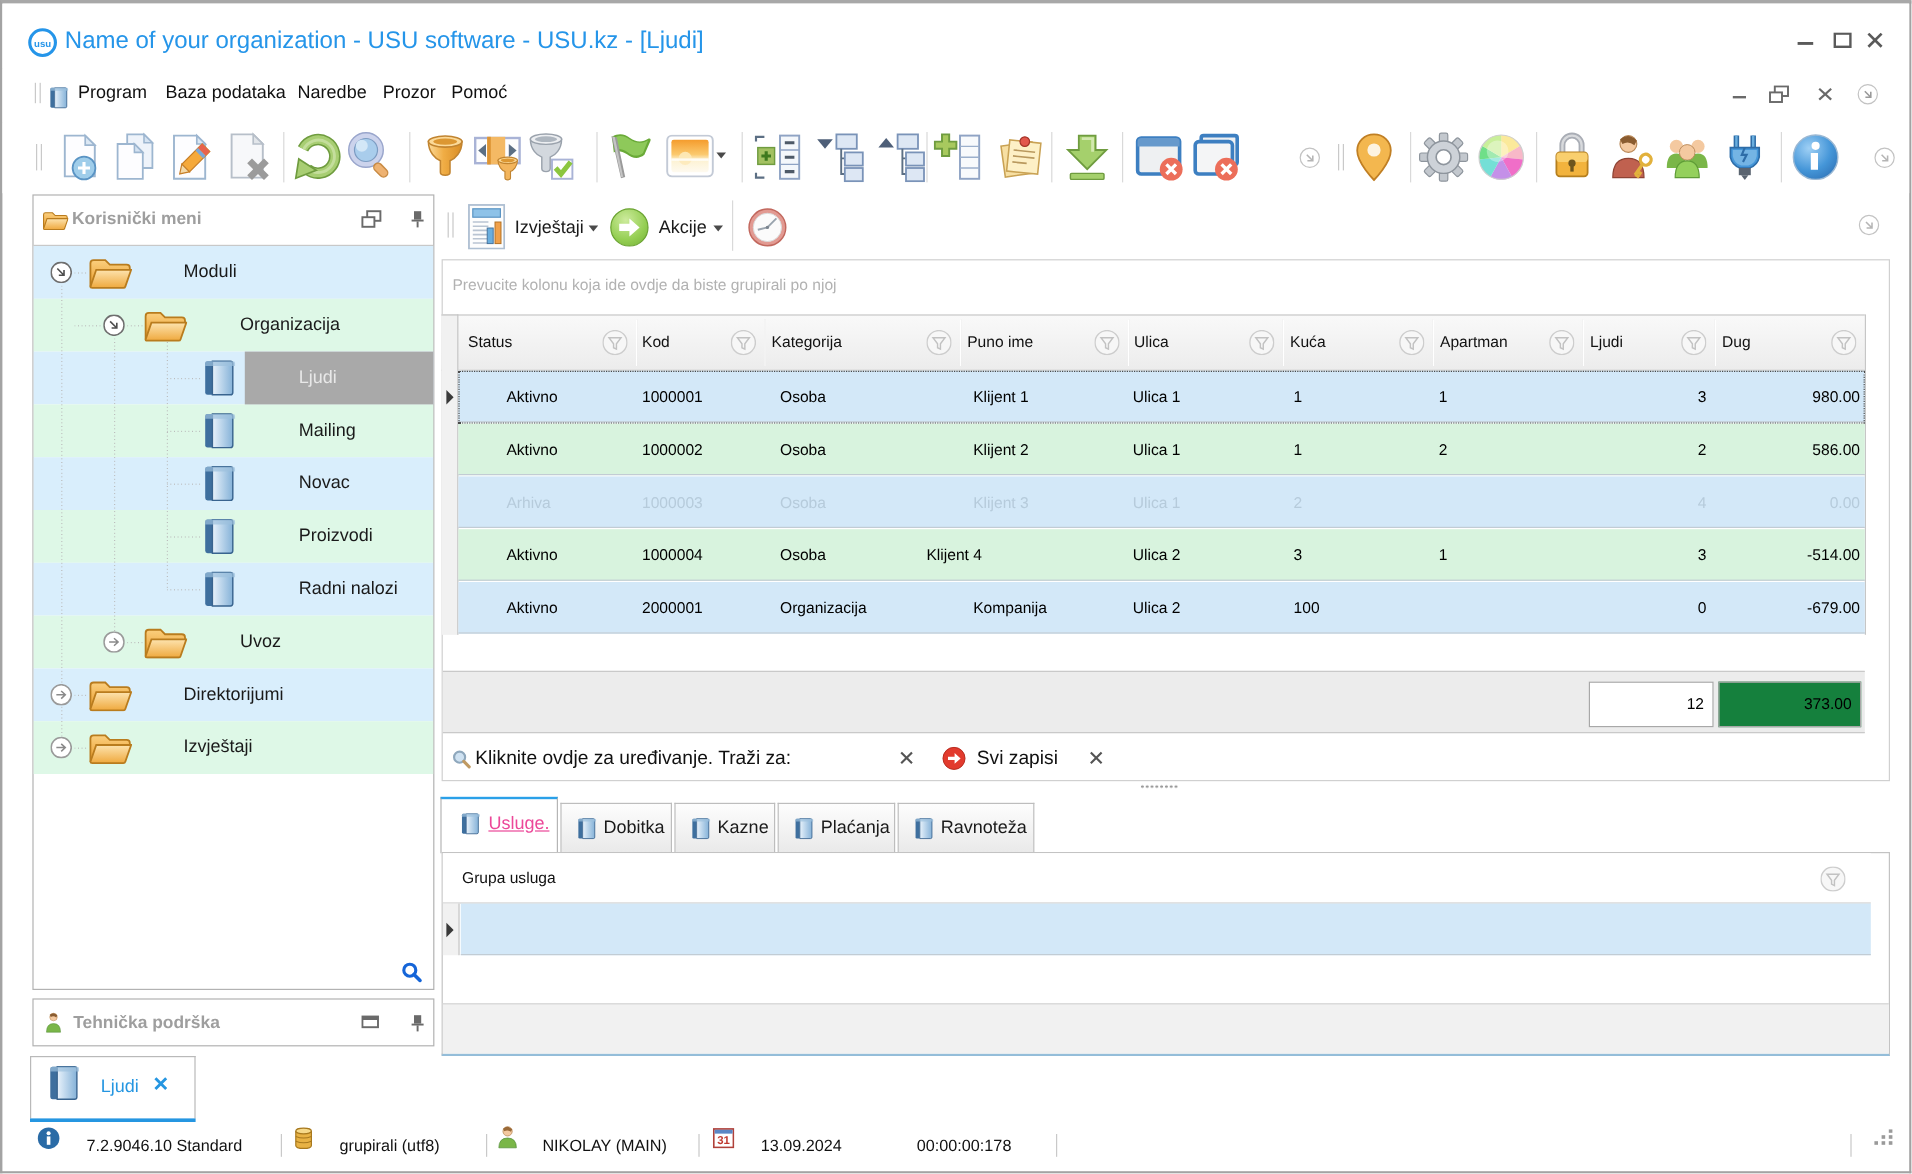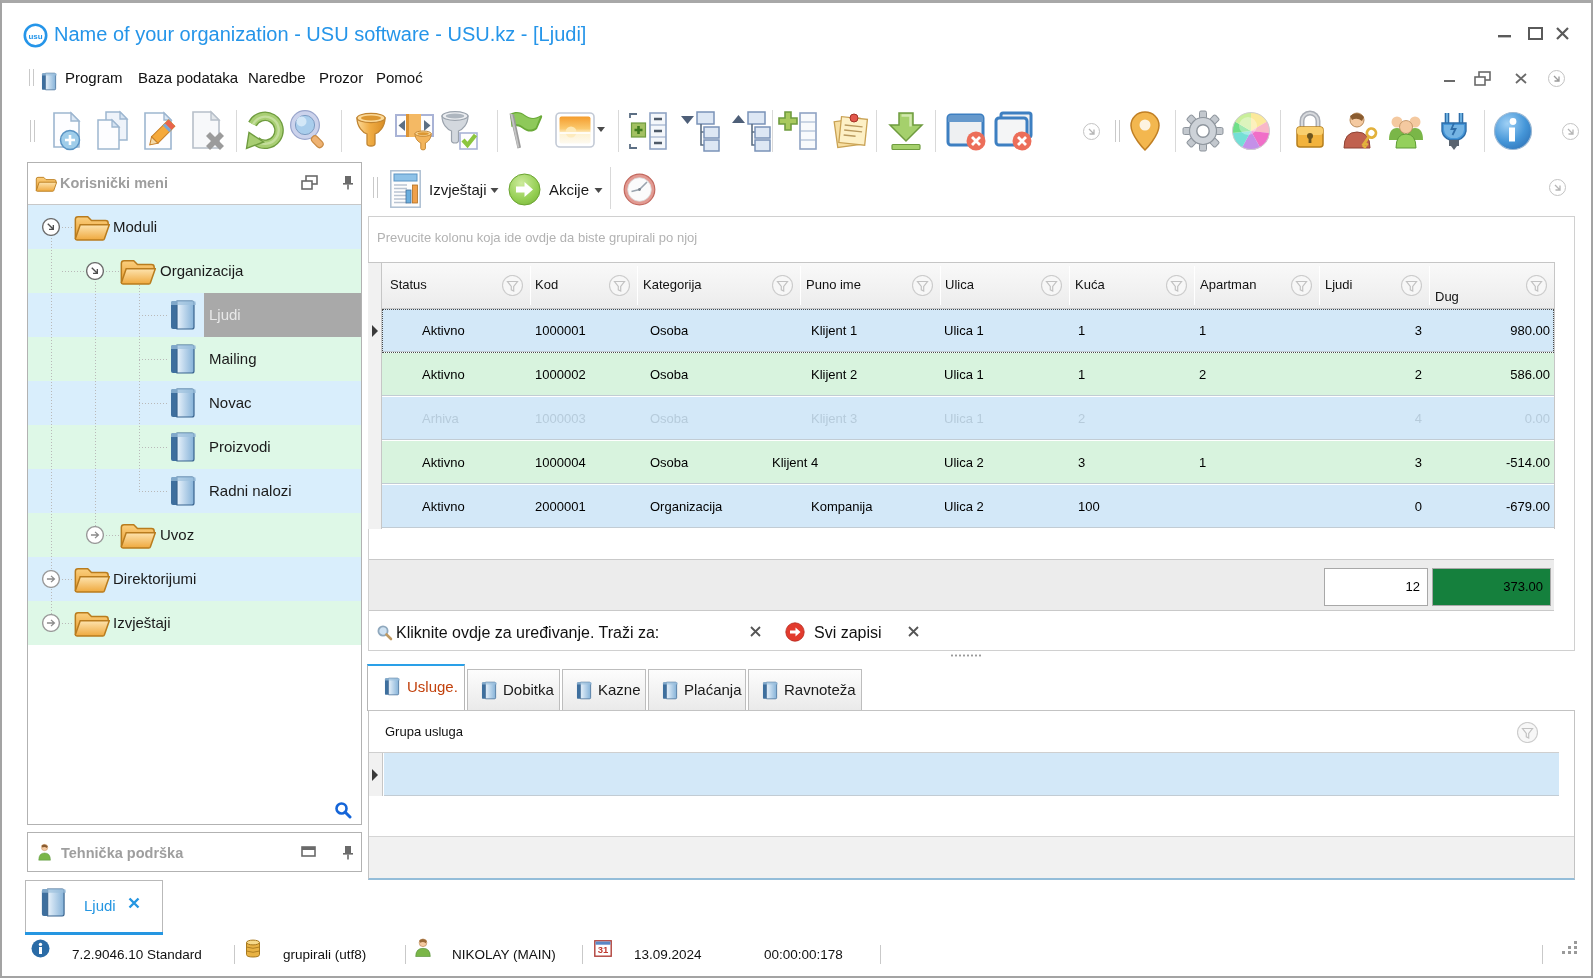--- a/index.html
+++ b/index.html
@@ -5,21 +5,21 @@
 #win{position:relative;width:1593px;height:978px;border:2px solid #a3a3a3;border-top:3px solid #a8a8a8;background:#fff;}
 .abs{position:absolute;}
 .grip{width:5px;border-left:1px solid #c9c9c9;border-right:1px solid #c9c9c9;}
 .vsep{width:1px;background:#d9d9d9;}
 .circarr{width:17px;height:17px;border:1px solid #c3c3c3;border-radius:50%;}
 .circarr svg{display:block}
 
 .trow{position:absolute;left:0;width:333px;height:44px;}
 .tblue{background:#d9eefc;}
 .tgreen{background:#def8e7;}
-.ttext{position:absolute;font-size:15px;color:#1a1a1a;line-height:44px;}
+.ttext{position:absolute;font-size:15px;color:#1a1a1a;line-height:44px;margin-left:40px;}
 .dotv{position:absolute;width:1px;background-image:linear-gradient(#b9b9b9 1px,transparent 1px);background-size:1px 3px;}
 .doth{position:absolute;height:1px;background-image:linear-gradient(90deg,#b9b9b9 1px,transparent 1px);background-size:3px 1px;}
 .hlab{position:absolute;top:0;font-size:13px;color:#111;line-height:46px;}
 .num{text-align:right;}
 .rowbg{left:380px;width:1172px;height:43px;border-bottom:1px solid #c2ccd4;}
 .gc{position:absolute;height:44px;line-height:44px;font-size:13px;color:#000;}
 .arh{color:#b6cbdb;}
 .hsep{top:263px;width:1px;height:39px;background:#d4d4d4;border-right:1px solid #fff;}
 .tabbook{width:17px;height:19px;}
 .sbsep{width:1px;height:19px;background:#c9c9c9;}
@@ -531,21 +531,21 @@
     <div class="hsep abs" style="left:1317px"></div>
     <div class="hsep abs" style="left:1427px"></div>
 <div class="hlab" style="left:388px;top:259px">Status</div>
 <div class="hlab" style="left:533px;top:259px">Kod</div>
 <div class="hlab" style="left:641px;top:259px">Kategorija</div>
 <div class="hlab" style="left:804px;top:259px">Puno ime</div>
 <div class="hlab" style="left:943px;top:259px">Ulica</div>
 <div class="hlab" style="left:1073px;top:259px">Kuća</div>
 <div class="hlab" style="left:1198px;top:259px">Apartman</div>
 <div class="hlab" style="left:1323px;top:259px">Ljudi</div>
-<div class="hlab" style="left:1433px;top:271px">Dug</div>
+<div class="hlab" style="left:1433px;top:259px">Dug</div>
 <svg class="abs" style="left:500px;top:272px" width="21" height="21">
       <use href="#filtc"></use>
     </svg>
 <svg class="abs" style="left:607px;top:272px" width="21" height="21">
       <use href="#filtc"></use>
     </svg>
 <svg class="abs" style="left:770px;top:272px" width="21" height="21">
       <use href="#filtc"></use>
     </svg>
 <svg class="abs" style="left:910px;top:272px" width="21" height="21">
@@ -637,21 +637,21 @@
 </svg>
 <div class="abs" style="left:812px;top:611px;height:37px;line-height:37px;font-size:16px;color:#111;">Svi zapisi</div>
 <svg class="abs" style="left:905px;top:622px" width="13" height="13">
       <path d="M2 2 l9 9 M11 2 l-9 9" stroke="#555" stroke-width="1.8"></path>
     </svg>
 <div class="abs" style="left:948px;top:651px;width:32px;height:3px;background-image:radial-gradient(circle,#9a9a9a 1px,transparent 1.2px);background-size:4px 3px;"></div>
 <div class="abs" style="left:365px;top:661px;width:98px;height:47px;background:#fff;border:1px solid #b5b5b5;border-bottom:none;border-top:2px solid #2aa0e8;"></div>
 <svg class="abs tabbook" style="left:381px;top:674px" viewBox="0 0 28 32">
       <use href="#book"></use>
     </svg>
-<div class="abs" style="left:405px;top:661px;height:46px;line-height:46px;font-size:15px;color:#c2410c;">Usluge.</div>
+<div class="abs" style="left:405px;top:661px;height:46px;line-height:46px;font-size:15px;color:#ec4899;text-decoration:underline;">Usluge.</div>
 <div class="abs" style="left:465px;top:666px;width:93px;height:42px;background:linear-gradient(#fdfdfd,#e9e9e9);border:1px solid #bdbdbd;border-bottom:none;"></div>
 <svg class="abs tabbook" style="left:478px;top:678px" viewBox="0 0 28 32">
       <use href="#book"></use>
     </svg>
 <div class="abs" style="left:501px;top:666px;height:41px;line-height:41px;font-size:15px;color:#1a1a1a;">Dobitka</div>
 <div class="abs" style="left:560px;top:666px;width:84px;height:42px;background:linear-gradient(#fdfdfd,#e9e9e9);border:1px solid #bdbdbd;border-bottom:none;"></div>
 <svg class="abs tabbook" style="left:573px;top:678px" viewBox="0 0 28 32">
       <use href="#book"></use>
     </svg>
 <div class="abs" style="left:596px;top:666px;height:41px;line-height:41px;font-size:15px;color:#1a1a1a;">Kazne</div>

